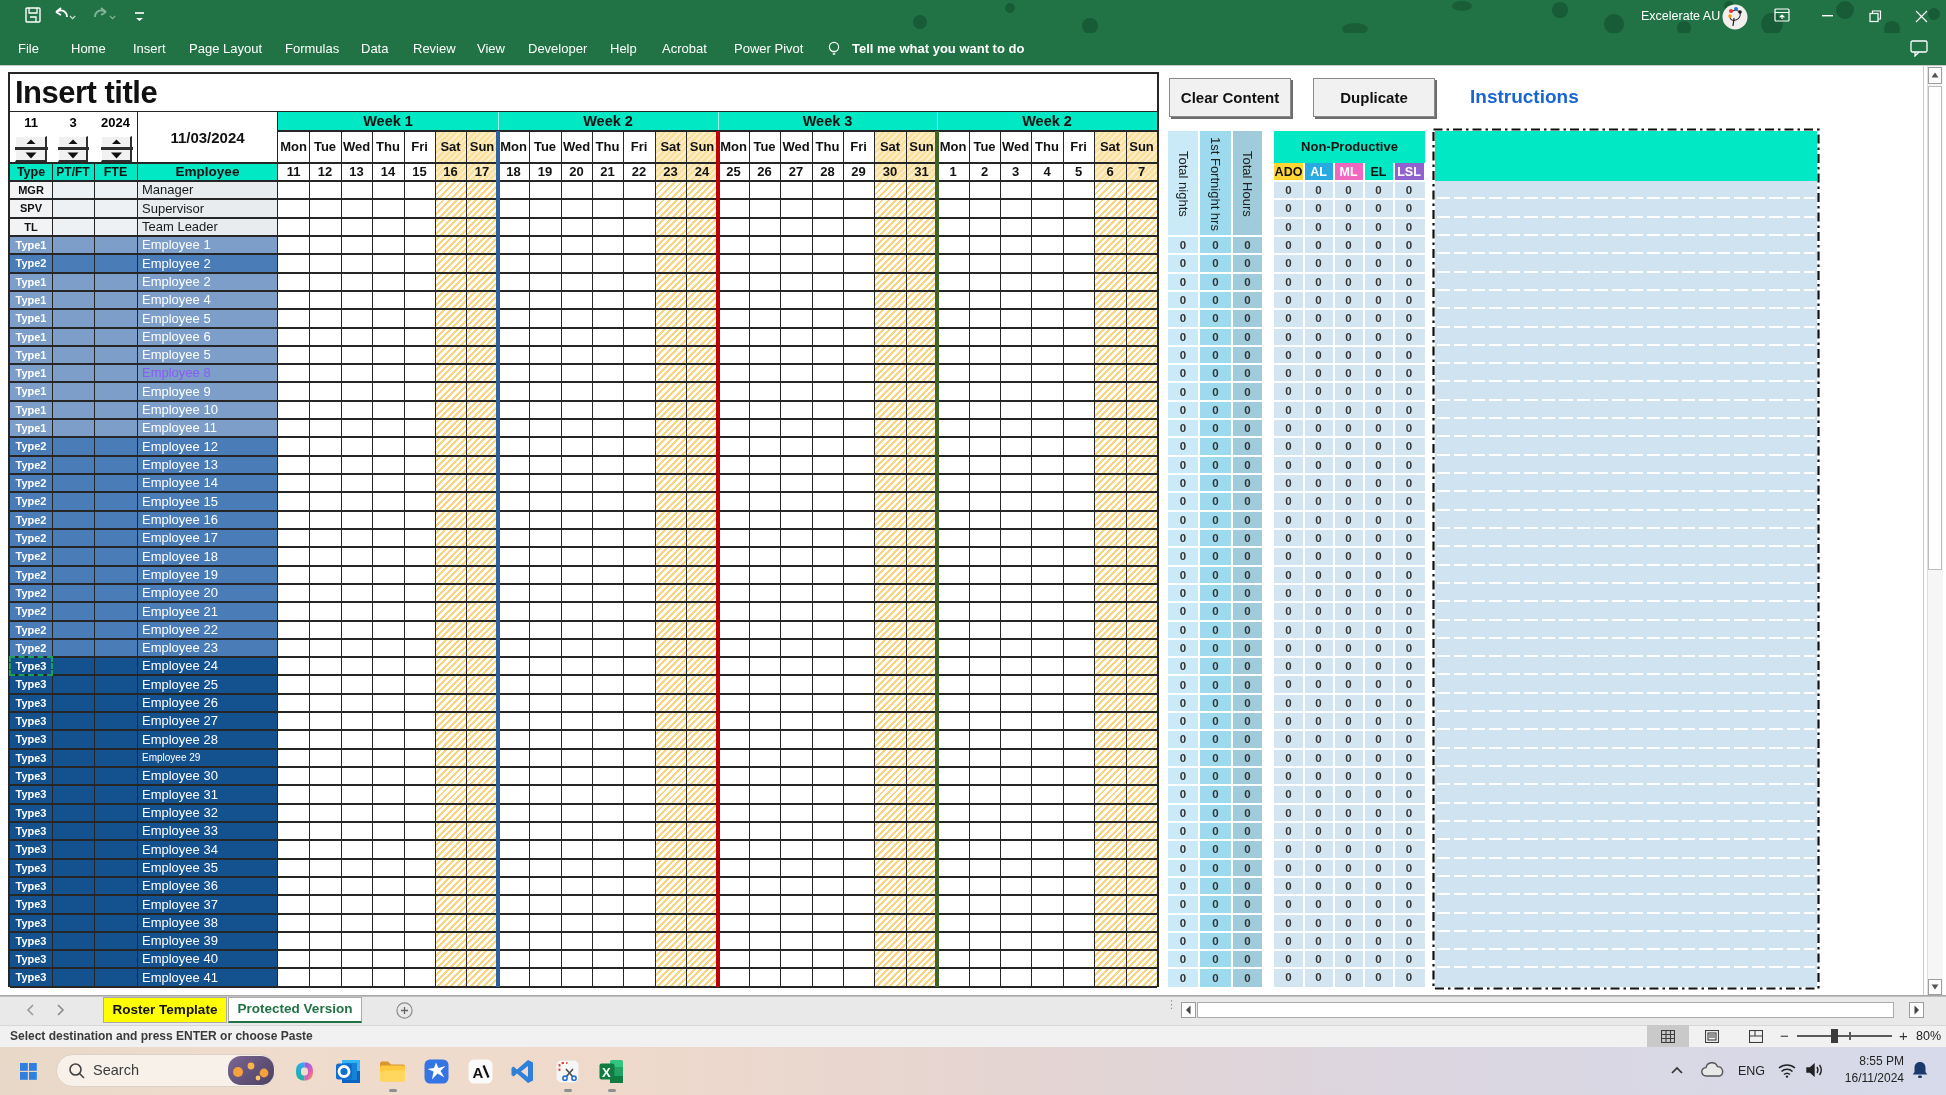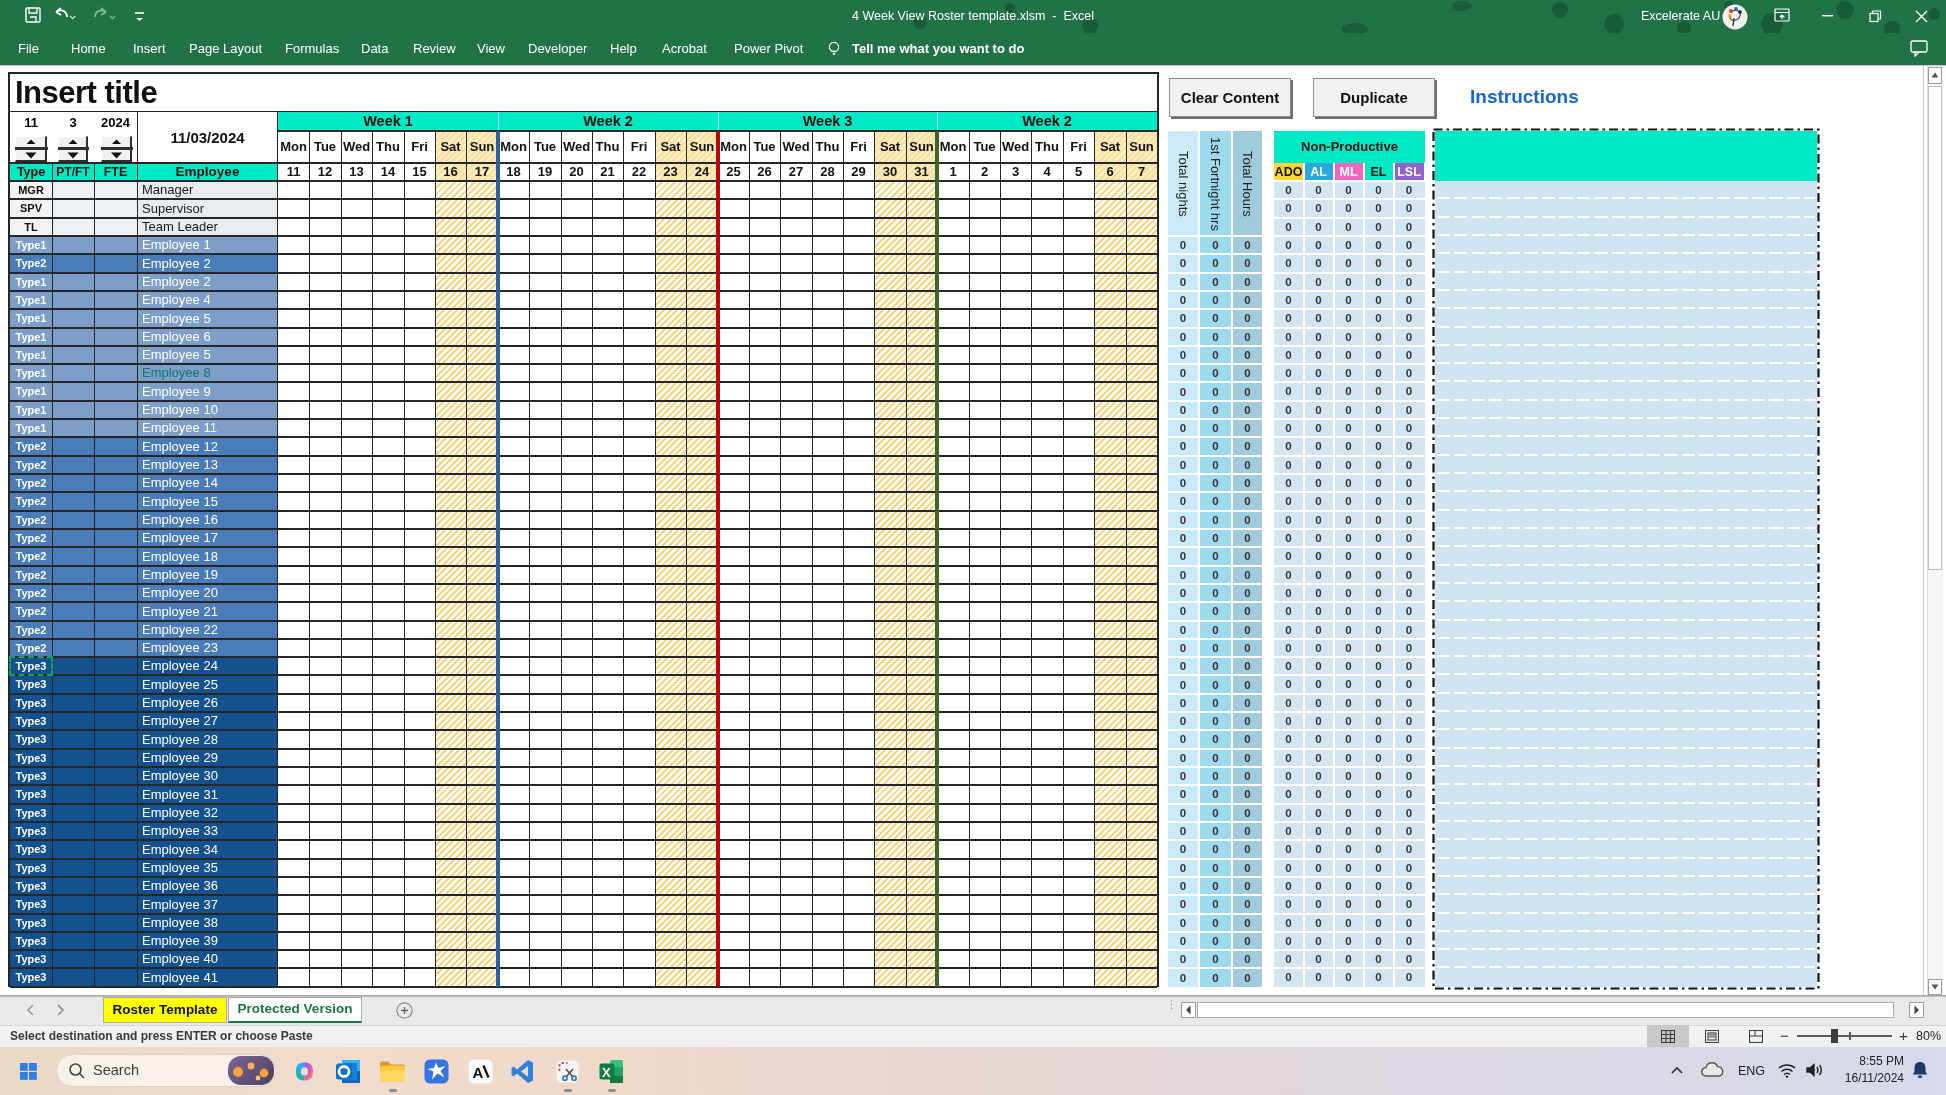--- a/index.html
+++ b/index.html
@@ -29,21 +29,20 @@
       <path d="M7 2v5h8V2M8 11h6v5" stroke-width="1.3"></path>
 <path d="M34 6c6-4 11 0 11 5m-11-5l5-4m-5 4l5 3" stroke-width="1.8"></path>
 <path d="M48 10l2.6 2.6L53.2 10" stroke-width="1.2" stroke="#cde3d4"></path>
 <g opacity="0.45">
         <path d="M84 6c-6-4-11 0-11 5m11-5l-5-4m5 4l-5 3" stroke-width="1.8"></path>
         <path d="M88 10l2.6 2.6L93.2 10" stroke-width="1.2"></path>
       </g>
 <path d="M113 7h9" stroke-width="1.6"></path>
       <path d="M114 12l3.5 3 3.5-3z" fill="#fff" stroke="none"></path>
 </svg>
-<div class="a" style="left:673px;top:0;width:600px;height:33px;line-height:33px;text-align:center;color:#fff;font-size:12.5px">4 Week View Roster template.xlsm &nbsp;-&nbsp; Excel</div>
 <div class="a" style="left:1641px;top:0;height:33px;line-height:33px;color:#fff;font-size:12.5px">Excelerate AU</div>
 <svg class="a" style="left:1722px;top:4px" width="26" height="26">
       <circle cx="13" cy="13" r="12.5" fill="#f2f0ee"></circle>
 <path d="M9 8c3-3 8-2 9 1s-1 6-4 7-6 0-6-3" fill="none" stroke="#333" stroke-width="1.1"></path>
 <circle cx="9" cy="7" r="2" fill="#e33"></circle>
       <circle cx="14" cy="5" r="2" fill="#27c"></circle>
       <circle cx="18" cy="8" r="1.8" fill="#1a1a1a"></circle>
 <circle cx="8" cy="12" r="1.8" fill="#f90"></circle>
       <path d="M12 14c0 3-1 6-1 8" stroke="#222" stroke-width="1.2" fill="none"></path>
     </svg>
@@ -239,21 +238,21 @@
 <div class="a" style="left:142px;top:328px;height:18px;line-height:18px;font-size:13px;color:#fff">Employee 6</div>
 <div class="a" style="left:10px;top:346px;width:42px;height:18px;background:#7c9ec8"></div>
 <div class="a" style="left:52px;top:346px;width:85px;height:18px;background:#7c9ec8"></div>
 <div class="a" style="left:137px;top:346px;width:141px;height:18px;background:#7c9ec8"></div>
 <div class="a" style="left:10px;top:346px;width:42px;height:18px;line-height:18px;text-align:center;font-size:11px;font-weight:bold;color:#fff">Type1</div>
 <div class="a" style="left:142px;top:346px;height:18px;line-height:18px;font-size:13px;color:#fff">Employee 5</div>
 <div class="a" style="left:10px;top:364px;width:42px;height:18px;background:#7c9ec8"></div>
 <div class="a" style="left:52px;top:364px;width:85px;height:18px;background:#7c9ec8"></div>
 <div class="a" style="left:137px;top:364px;width:141px;height:18px;background:#7c9ec8"></div>
 <div class="a" style="left:10px;top:364px;width:42px;height:18px;line-height:18px;text-align:center;font-size:11px;font-weight:bold;color:#fff">Type1</div>
-<div class="a" style="left:142px;top:364px;height:18px;line-height:18px;font-size:13px;color:#0f766e">Employee 8</div>
+<div class="a" style="left:142px;top:364px;height:18px;line-height:18px;font-size:13px;color:#8b5cf6">Employee 8</div>
 <div class="a" style="left:10px;top:382px;width:42px;height:19px;background:#7c9ec8"></div>
 <div class="a" style="left:52px;top:382px;width:85px;height:19px;background:#7c9ec8"></div>
 <div class="a" style="left:137px;top:382px;width:141px;height:19px;background:#7c9ec8"></div>
 <div class="a" style="left:10px;top:382px;width:42px;height:19px;line-height:19px;text-align:center;font-size:11px;font-weight:bold;color:#fff">Type1</div>
 <div class="a" style="left:142px;top:382px;height:19px;line-height:19px;font-size:13px;color:#fff">Employee 9</div>
 <div class="a" style="left:10px;top:401px;width:42px;height:18px;background:#7c9ec8"></div>
 <div class="a" style="left:52px;top:401px;width:85px;height:18px;background:#7c9ec8"></div>
 <div class="a" style="left:137px;top:401px;width:141px;height:18px;background:#7c9ec8"></div>
 <div class="a" style="left:10px;top:401px;width:42px;height:18px;line-height:18px;text-align:center;font-size:11px;font-weight:bold;color:#fff">Type1</div>
 <div class="a" style="left:142px;top:401px;height:18px;line-height:18px;font-size:13px;color:#fff">Employee 10</div>
@@ -344,21 +343,21 @@
 <div class="a" style="left:142px;top:712px;height:18px;line-height:18px;font-size:13px;color:#fff">Employee 27</div>
 <div class="a" style="left:10px;top:730px;width:42px;height:19px;background:#14528f"></div>
 <div class="a" style="left:52px;top:730px;width:85px;height:19px;background:#14528f"></div>
 <div class="a" style="left:137px;top:730px;width:141px;height:19px;background:#14528f"></div>
 <div class="a" style="left:10px;top:730px;width:42px;height:19px;line-height:19px;text-align:center;font-size:11px;font-weight:bold;color:#fff">Type3</div>
 <div class="a" style="left:142px;top:730px;height:19px;line-height:19px;font-size:13px;color:#fff">Employee 28</div>
 <div class="a" style="left:10px;top:749px;width:42px;height:18px;background:#14528f"></div>
 <div class="a" style="left:52px;top:749px;width:85px;height:18px;background:#14528f"></div>
 <div class="a" style="left:137px;top:749px;width:141px;height:18px;background:#14528f"></div>
 <div class="a" style="left:10px;top:749px;width:42px;height:18px;line-height:18px;text-align:center;font-size:11px;font-weight:bold;color:#fff">Type3</div>
-<div class="a" style="left:142px;top:749px;height:18px;line-height:18px;font-size:13px;color:#fff">Employee 29</div>
+<div class="a" style="left:142px;top:749px;height:18px;line-height:18px;font-size:10px;color:#fff">Employee 29</div>
 <div class="a" style="left:10px;top:767px;width:42px;height:18px;background:#14528f"></div>
 <div class="a" style="left:52px;top:767px;width:85px;height:18px;background:#14528f"></div>
 <div class="a" style="left:137px;top:767px;width:141px;height:18px;background:#14528f"></div>
 <div class="a" style="left:10px;top:767px;width:42px;height:18px;line-height:18px;text-align:center;font-size:11px;font-weight:bold;color:#fff">Type3</div>
 <div class="a" style="left:142px;top:767px;height:18px;line-height:18px;font-size:13px;color:#fff">Employee 30</div>
 <div class="a" style="left:10px;top:785px;width:42px;height:19px;background:#14528f"></div>
 <div class="a" style="left:52px;top:785px;width:85px;height:19px;background:#14528f"></div>
 <div class="a" style="left:137px;top:785px;width:141px;height:19px;background:#14528f"></div>
 <div class="a" style="left:10px;top:785px;width:42px;height:19px;line-height:19px;text-align:center;font-size:11px;font-weight:bold;color:#fff">Type3</div>
 <div class="a" style="left:142px;top:785px;height:19px;line-height:19px;font-size:13px;color:#fff">Employee 31</div>

